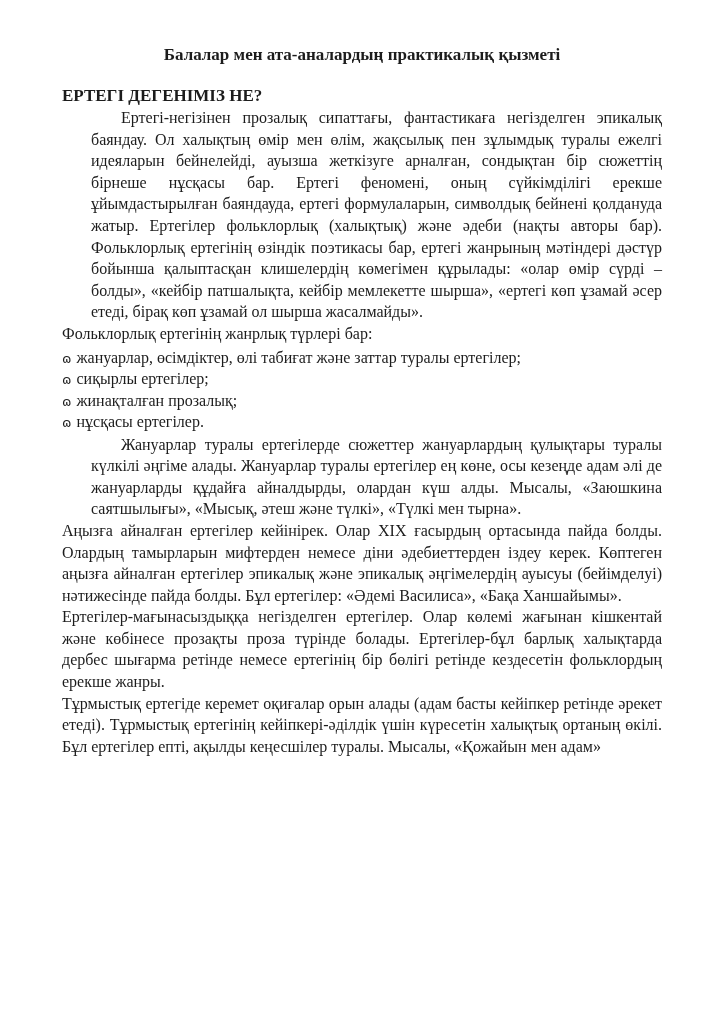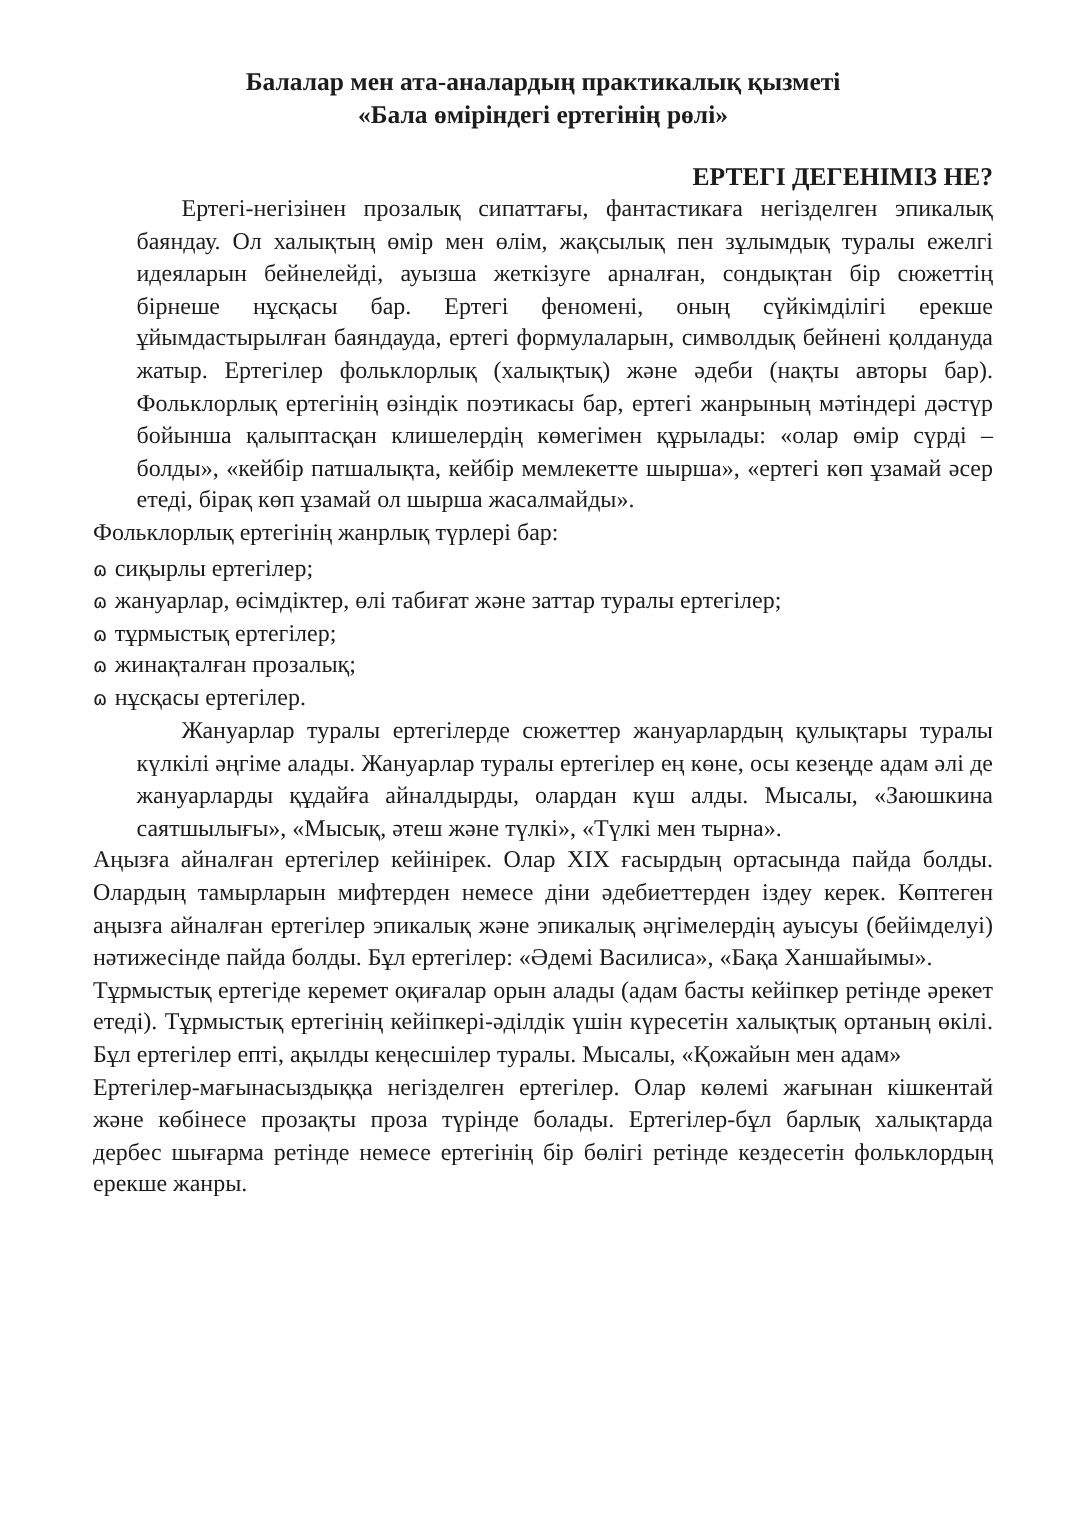--- a/index.html
+++ b/index.html
@@ -24,21 +24,20 @@
     font-weight: bold;
     font-size: 17px;
     line-height: 22px;
     margin: 0 0 19px 0;
   }
   .section-heading {
     font-weight: bold;
     font-size: 17px;
     line-height: 22px;
     margin: 0;
-    text-align: right;
   }
   .para {
     text-align: justify;
     line-height: 21.6px;
     margin: 0;
   }
   .para.first-indent {
     text-indent: 30px;
     margin-left: 29px;
   }
@@ -55,39 +54,37 @@
     margin-right: 5px;
   }
 </style>
 </head>
 <body>
 
 <div class="page">
 
   <div class="doc-title">
     <div>Балалар мен ата-аналардың практикалық қызметі</div>
-    <div>«Бала өміріндегі ертегінің рөлі»</div>
   </div>
 
   <h2 class="section-heading">ЕРТЕГІ ДЕГЕНІМІЗ НЕ?</h2>
 
   <p class="para first-indent">Ертегі-негізінен прозалық сипаттағы, фантастикаға негізделген эпикалық баяндау. Ол халықтың өмір мен өлім, жақсылық пен зұлымдық туралы ежелгі идеяларын бейнелейді, ауызша жеткізуге арналған, сондықтан бір сюжеттің бірнеше нұсқасы бар. Ертегі феномені, оның сүйкімділігі ерекше ұйымдастырылған баяндауда, ертегі формулаларын, символдық бейнені қолдануда жатыр. Ертегілер фольклорлық (халықтық) және әдеби (нақты авторы бар). Фольклорлық ертегінің өзіндік поэтикасы бар, ертегі жанрының мәтіндері дәстүр бойынша қалыптасқан клишелердің көмегімен құрылады: «олар өмір сүрді – болды», «кейбір патшалықта, кейбір мемлекетте шырша», «ертегі көп ұзамай әсер етеді, бірақ көп ұзамай ол шырша жасалмайды».</p>
 
   <p class="para">Фольклорлық ертегінің жанрлық түрлері бар:</p>
 
   <div class="genre-list">
+    <div class="genre-item"><span class="bullet">ɷ</span><span>жануарлар, өсімдіктер, өлі табиғат және заттар туралы ертегілер;</span></div>
     <div class="genre-item"><span class="bullet">ɷ</span><span>сиқырлы ертегілер;</span></div>
-    <div class="genre-item"><span class="bullet">ɷ</span><span>жануарлар, өсімдіктер, өлі табиғат және заттар туралы ертегілер;</span></div>
-    <div class="genre-item"><span class="bullet">ɷ</span><span>тұрмыстық ертегілер;</span></div>
     <div class="genre-item"><span class="bullet">ɷ</span><span>жинақталған прозалық;</span></div>
     <div class="genre-item"><span class="bullet">ɷ</span><span>нұсқасы ертегілер.</span></div>
   </div>
 
   <p class="para first-indent">Жануарлар туралы ертегілерде сюжеттер жануарлардың қулықтары туралы күлкілі әңгіме алады. Жануарлар туралы ертегілер ең көне, осы кезеңде адам әлі де жануарларды құдайға айналдырды, олардан күш алды. Мысалы, «Заюшкина саятшылығы», «Мысық, әтеш және түлкі», «Түлкі мен тырна».</p>
 
 
   <p class="para">Аңызға айналған ертегілер кейінірек. Олар XIX ғасырдың ортасында пайда болды. Олардың тамырларын мифтерден немесе діни әдебиеттерден іздеу керек. Көптеген аңызға айналған ертегілер эпикалық және эпикалық әңгімелердің ауысуы (бейімделуі) нәтижесінде пайда болды. Бұл ертегілер: «Әдемі Василиса», «Бақа Ханшайымы».</p>
 
+  <p class="para">Ертегілер-мағынасыздыққа негізделген ертегілер. Олар көлемі жағынан кішкентай және көбінесе прозақты проза түрінде болады. Ертегілер-бұл барлық халықтарда дербес шығарма ретінде немесе ертегінің бір бөлігі ретінде кездесетін фольклордың ерекше жанры.</p>
+
   <p class="para">Тұрмыстық ертегіде керемет оқиғалар орын алады (адам басты кейіпкер ретінде әрекет етеді). Тұрмыстық ертегінің кейіпкері-әділдік үшін күресетін халықтық ортаның өкілі. Бұл ертегілер епті, ақылды кеңесшілер туралы. Мысалы, «Қожайын мен адам»</p>
-
-  <p class="para">Ертегілер-мағынасыздыққа негізделген ертегілер. Олар көлемі жағынан кішкентай және көбінесе прозақты проза түрінде болады. Ертегілер-бұл барлық халықтарда дербес шығарма ретінде немесе ертегінің бір бөлігі ретінде кездесетін фольклордың ерекше жанры.</p>
 
 </div>
 
 </body></html>

